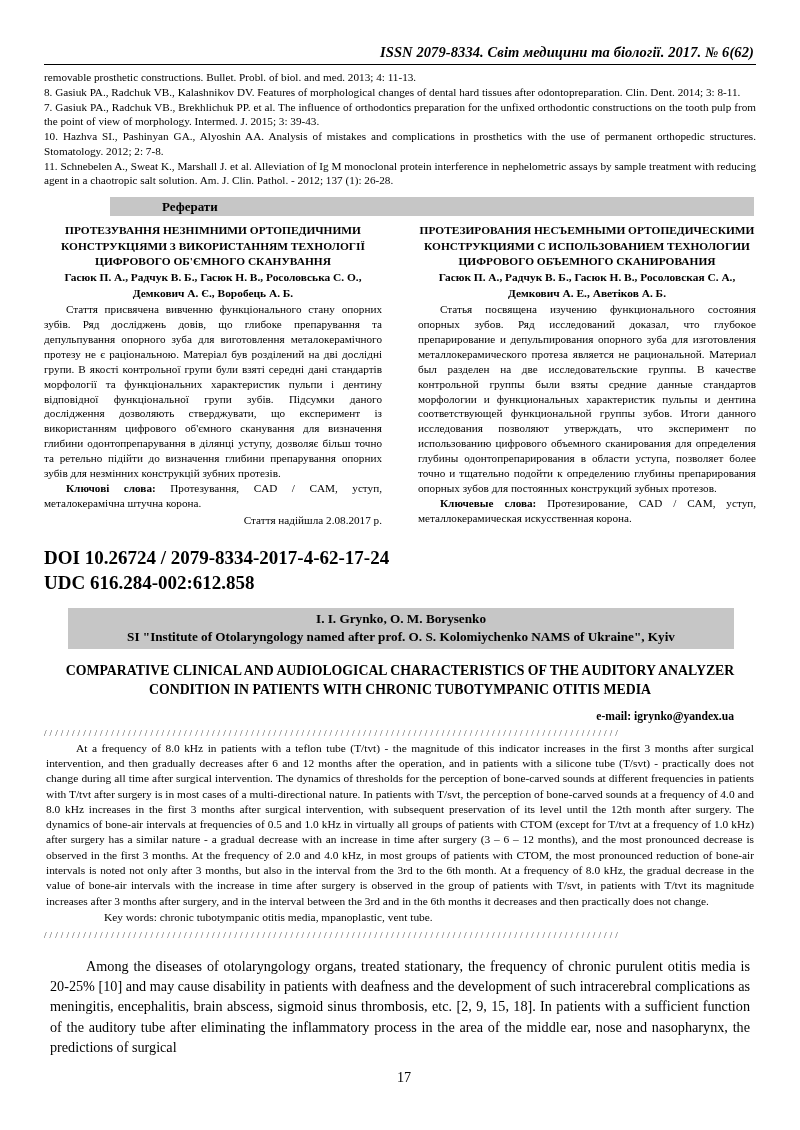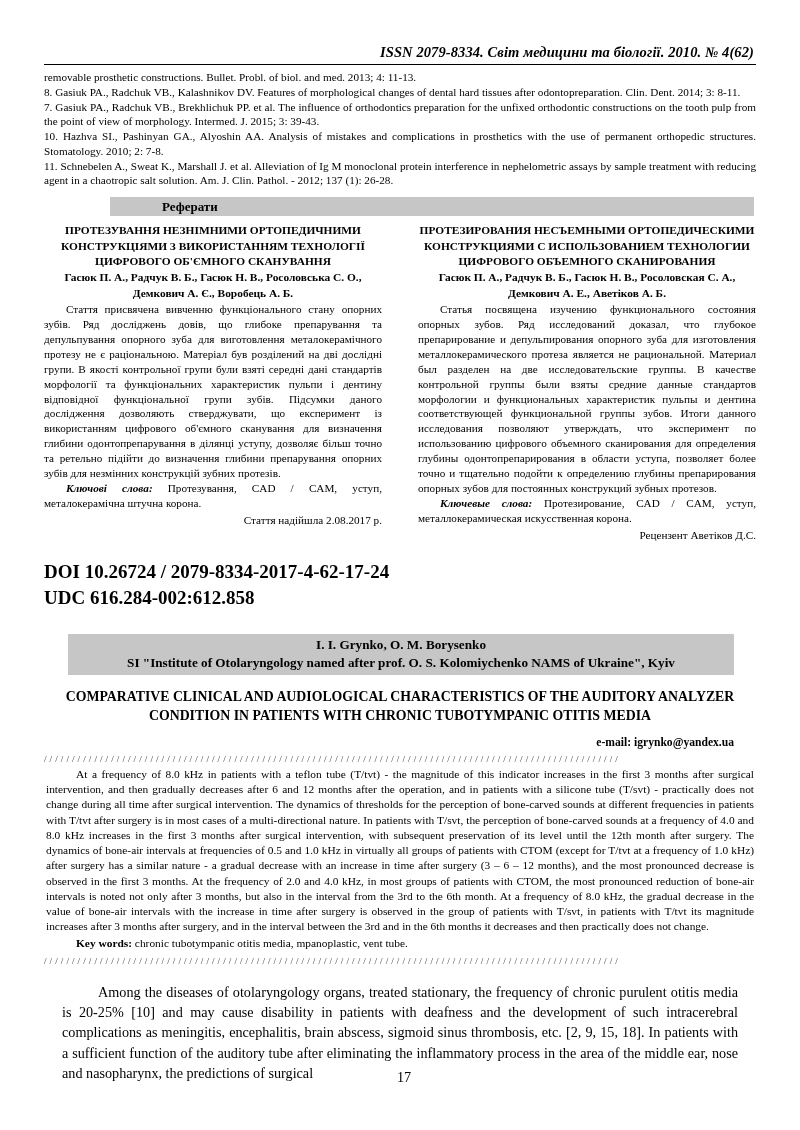--- a/index.html
+++ b/index.html
@@ -94,39 +94,39 @@
   .col .ab-body {
     text-align: justify;
     margin-top: 1px;
     text-indent: 22px;
   }
   .col .ab-keywords {
     text-align: justify;
     text-indent: 22px;
     margin-top: 0px;
   }
-  .col .ab-keywords b { font-weight: bold; font-style: italic; }
+  .col .ab-keywords b { font-weight: bold; }
   .col .ab-foot {
     text-align: right;
     margin-top: 2px;
   }
 
   
   .doi-block {
     margin-top: 17px;
     font-weight: bold;
     font-size: 19px;
     line-height: 1.33;
     font-family: Liberation Serif, serif;
   }
 
   
   .author-band {
     background: #c6c6c6;
-    margin-top: 24px;
+    margin-top: 13px;
     margin-left: 24px;
     margin-right: 22px;
     padding: 2px 4px 3px 4px;
     text-align: center;
     font-weight: bold;
     font-size: 13.2px;
     line-height: 1.35;
   }
 
   
@@ -168,58 +168,58 @@
     padding: 0 2px;
   }
   .en-abstract p {
     margin: 0;
     text-indent: 30px;
   }
   .en-abstract .kw {
     text-indent: 30px;
     margin-top: 1px;
   }
-  .en-abstract .kw b { font-weight: bold; }
+  .en-abstract .kw b { font-weight: normal; margin-left: 28px; }
 
   
   .body-text {
     font-size: 14.2px;
     line-height: 1.42;
     text-align: justify;
     margin-top: 16px;
     padding: 0 2px;
   }
   .body-text p {
-    margin: 16px;
+    margin: 4px;
     text-indent: 36px;
   }
 
   
   .page-number {
     position: absolute;
     left: 8px;
     right: 0;
     bottom: 44px;
     text-align: center;
     font-size: 14.2px;
   }
 </style>
 </head>
 <body>
 
 <div class="page">
 
-  <div class="running-head">ISSN 2079-8334. Світ медицини та біології. 2010. № 4(62)</div>
+  <div class="running-head">ISSN 2079-8334. Світ медицини та біології. 2017. № 6(62)</div>
   <div class="head-rule"></div>
 
   <div class="refs">
     <p>removable prosthetic constructions. Bullet. Probl. of biol. and med. 2013; 4: 11-13.</p>
     <p>8. Gasiuk PA., Radchuk VB., Kalashnikov DV. Features of morphological changes of dental hard tissues after odontopreparation. Clin. Dent. 2014; 3: 8-11.</p>
     <p>7. Gasiuk PA., Radchuk VB., Brekhlichuk PP. et al. The influence of orthodontics preparation for the unfixed orthodontic constructions on the tooth pulp from the point of view of morphology. Intermed. J. 2015; 3: 39-43.</p>
-    <p>10. Hazhva SI., Pashinyan GA., Alyoshin AA. Analysis of mistakes and complications in prosthetics with the use of permanent orthopedic structures. Stomatology. 2010; 2: 7-8.</p>
+    <p>10. Hazhva SI., Pashinyan GA., Alyoshin AA. Analysis of mistakes and complications in prosthetics with the use of permanent orthopedic structures. Stomatology. 2012; 2: 7-8.</p>
     <p>11. Schnebelen A., Sweat K., Marshall J. et al. Alleviation of Ig M monoclonal protein interference in nephelometric assays by sample treatment with reducing agent in a chaotropic salt solution. Am. J. Clin. Pathol. - 2012; 137 (1): 26-28.</p>
   </div>
 
   <div class="gray-band">
     <span class="label">Реферати</span>
   </div>
 
   <div class="abstract-cols">
 
     <div class="col">
@@ -228,21 +228,20 @@
       <div class="ab-body">Стаття присвячена вивченню функціонального стану опорних зубів. Ряд досліджень довів, що глибоке препарування та депульпування опорного зуба для виготовлення металокерамічного протезу не є раціональною. Матеріал був розділений на дві дослідні групи. В якості контрольної групи були взяті середні дані стандартів морфології та функціональних характеристик пульпи і дентину відповідної функціональної групи зубів. Підсумки даного дослідження дозволяють стверджувати, що експеримент із використанням цифрового об'ємного сканування для визначення глибини одонтопрепарування в ділянці уступу, дозволяє більш точно та ретельно підійти до визначення глибини препарування опорних зубів для незмінних конструкцій зубних протезів.</div>
       <div class="ab-keywords"><b>Ключові слова:</b> <span>Протезування, CAD / CAM, уступ, металокерамічна штучна корона.</span></div>
       <div class="ab-foot">Стаття надійшла 2.08.2017 р.</div>
     </div>
 
     <div class="col">
       <div class="ab-title">ПРОТЕЗИРОВАНИЯ НЕСЪЕМНЫМИ ОРТОПЕДИЧЕСКИМИ КОНСТРУКЦИЯМИ С ИСПОЛЬЗОВАНИЕМ ТЕХНОЛОГИИ ЦИФРОВОГО ОБЪЕМНОГО СКАНИРОВАНИЯ</div>
       <div class="ab-authors">Гасюк П. А., Радчук В. Б., Гасюк Н. В., Росоловская С. А., Демкович А. Е., Аветіков А. Б.</div>
       <div class="ab-body">Статья посвящена изучению функционального состояния опорных зубов. Ряд исследований доказал, что глубокое препарирование и депульпирования опорного зуба для изготовления металлокерамического протеза является не рациональной. Материал был разделен на две исследовательские группы. В качестве контрольной группы были взяты средние данные стандартов морфологии и функциональных характеристик пульпы и дентина соответствующей функциональной группы зубов. Итоги данного исследования позволяют утверждать, что эксперимент по использованию цифрового объемного сканирования для определения глубины одонтопрепарирования в области уступа, позволяет более точно и тщательно подойти к определению глубины препарирования опорных зубов для постоянных конструкций зубных протезов.</div>
       <div class="ab-keywords"><b>Ключевые слова:</b> <span>Протезирование, CAD / CAM, уступ, металлокерамическая искусственная корона.</span></div>
-      <div class="ab-foot">Рецензент Аветіков Д.С.</div>
     </div>
 
   </div>
 
   <div class="doi-block">
     <div>DOI 10.26724 / 2079-8334-2017-4-62-17-24</div>
     <div>UDC 616.284-002:612.858</div>
   </div>
 
   <div class="author-band">

